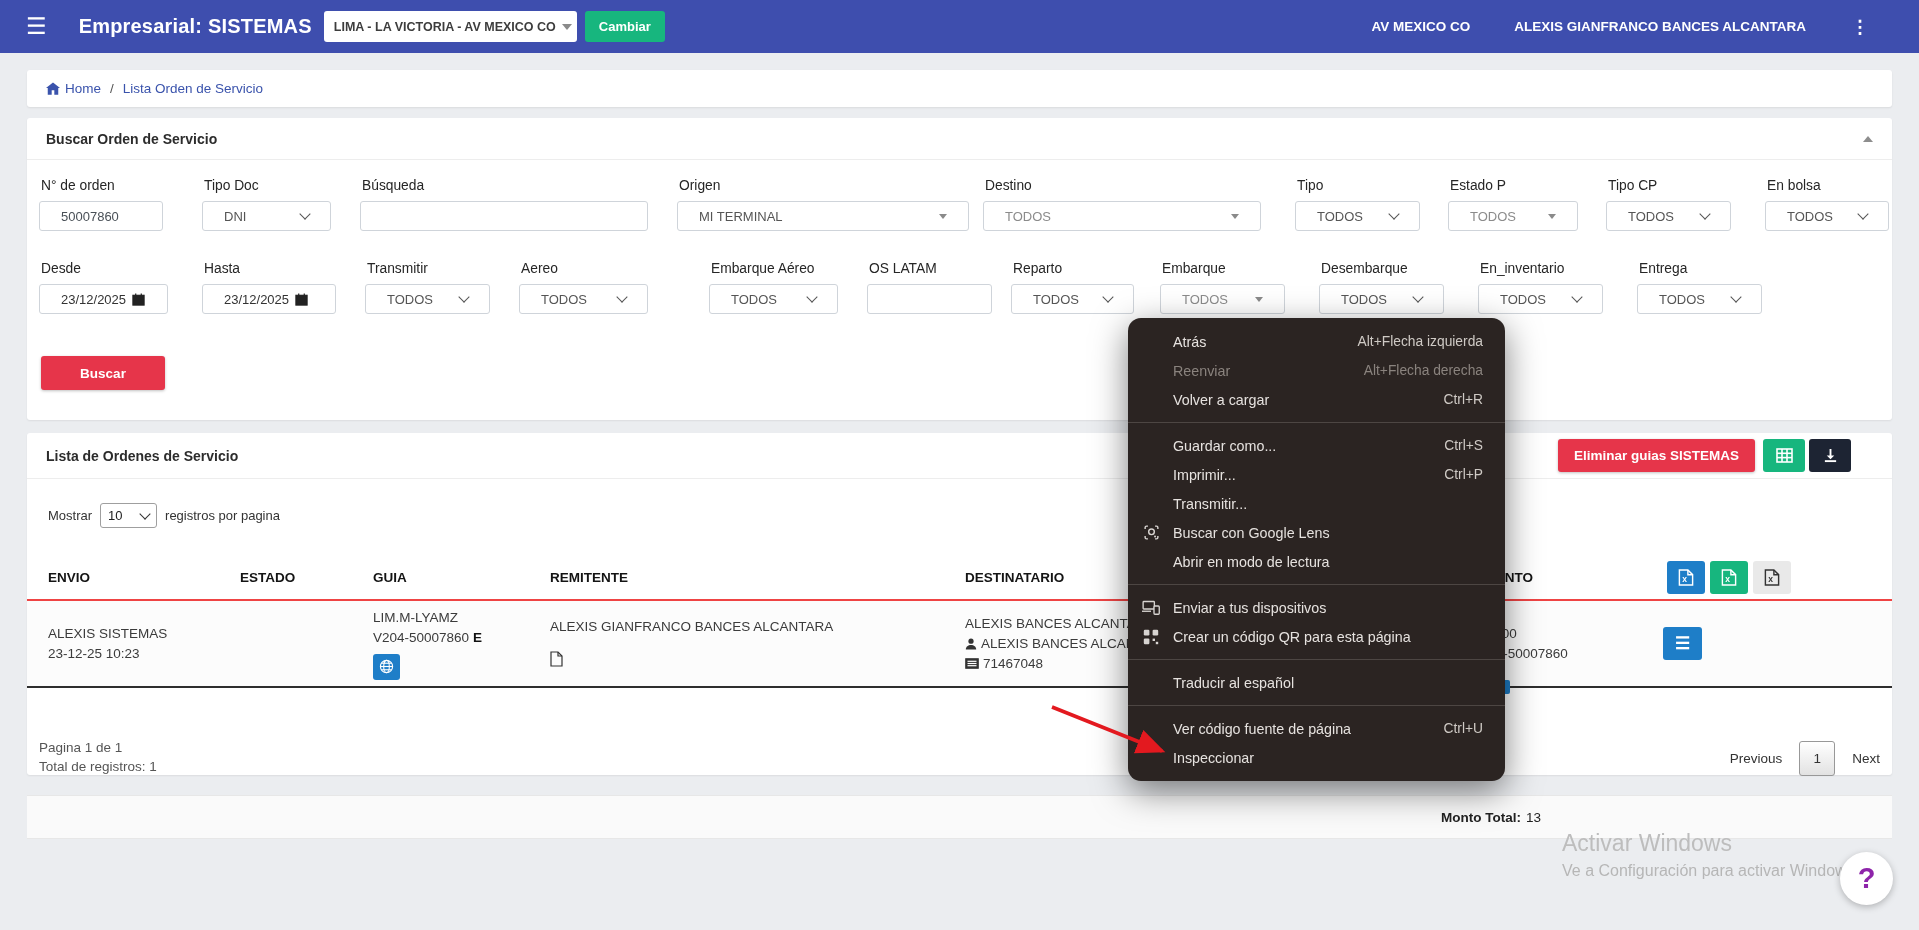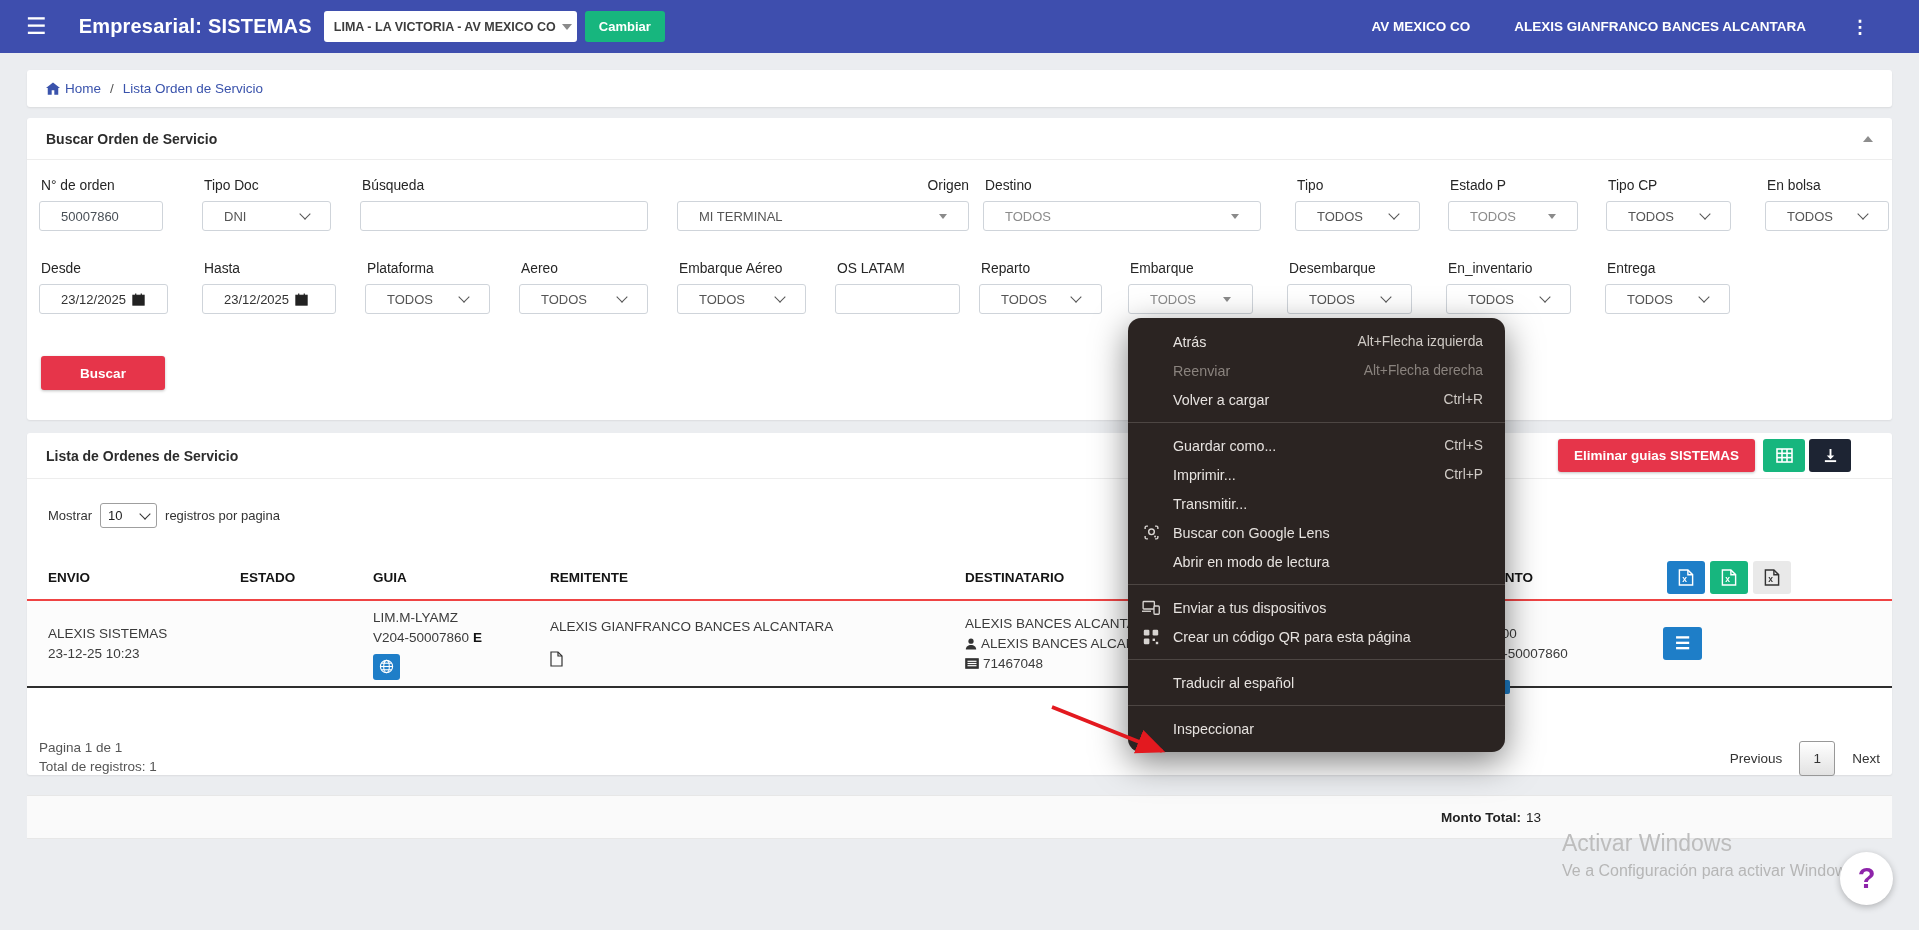--- a/index.html
+++ b/index.html
@@ -178,21 +178,21 @@
               <span class="sel-val">DNI</span>
               <span class="chev"></span>
             </div>
           </div>
           <div class="field" style="width: 288px; margin-right: 29px;">
             <label>Búsqueda</label>
             <div class="control">
               <input style="">
             </div>
           </div>
-          <div class="field" style="width: 292px; margin-right: 14px; text-align: right;">
+          <div class="field" style="width: 292px; margin-right: 14px;">
             <label>Origen</label>
             <div class="control">
               <span class="sel-val">MI TERMINAL</span>
               <span class="tri2"></span>
             </div>
           </div>
           <div class="field" style="width: 278px; margin-right: 34px;">
             <label>Destino</label>
             <div class="control">
               <span class="s2-val">TODOS</span>
@@ -249,34 +249,34 @@
               <span class="cal">
                 <svg width="13" height="13" viewBox="0 0 14 14" fill="none" stroke="#222" stroke-width="1.3">
                   <rect x="1" y="2.5" width="12" height="10.5" fill="#222"></rect>
                   <line x1="4" y1="0.5" x2="4" y2="3.5"></line>
                   <line x1="10" y1="0.5" x2="10" y2="3.5"></line>
                 </svg>
               </span>
             </div>
           </div>
           <div class="field" style="width: 125px; margin-right: 29px;">
-            <label>Plataforma</label>
+            <label>Transmitir</label>
             <div class="control">
               <span class="sel-val">TODOS</span>
               <span class="chev"></span>
             </div>
           </div>
           <div class="field" style="width: 129px; margin-right: 29px;">
             <label>Aereo</label>
             <div class="control">
               <span class="sel-val">TODOS</span>
               <span class="chev"></span>
             </div>
           </div>
-          <div class="field" style="width: 129px; margin-right: 29px;">
+          <div class="field" style="width: 129px; margin-right: 29px; margin-left: 32px;">
             <label>Embarque Aéreo</label>
             <div class="control">
               <span class="sel-val">TODOS</span>
               <span class="chev"></span>
             </div>
           </div>
           <div class="field" style="width: 125px; margin-right: 19px;">
             <label>OS LATAM</label>
             <div class="control">
               <input style="">
@@ -534,20 +534,24 @@
           </svg>
         </span>
         <span>Crear un código QR para esta página</span>
       </div>
       <div class="ctx-sep"></div>
       <div class="ctx-item">
         <span>Traducir al español</span>
       </div>
       <div class="ctx-sep"></div>
       <div class="ctx-item">
+        <span>Ver código fuente de página</span>
+        <span class="sc">Ctrl+U</span>
+      </div>
+      <div class="ctx-item">
         <span>Inspeccionar</span>
       </div>
     </div>
 
   <svg class="arrow-ov" width="145" height="72" viewBox="0 0 145 72">
     <defs>
         <marker id="ah" markerWidth="9" markerHeight="8" refX="7" refY="3.5" orient="auto">
           <path d="M0,0 L8,3.5 L0,7 z" fill="#e3191f"></path>
         </marker>
       </defs>

